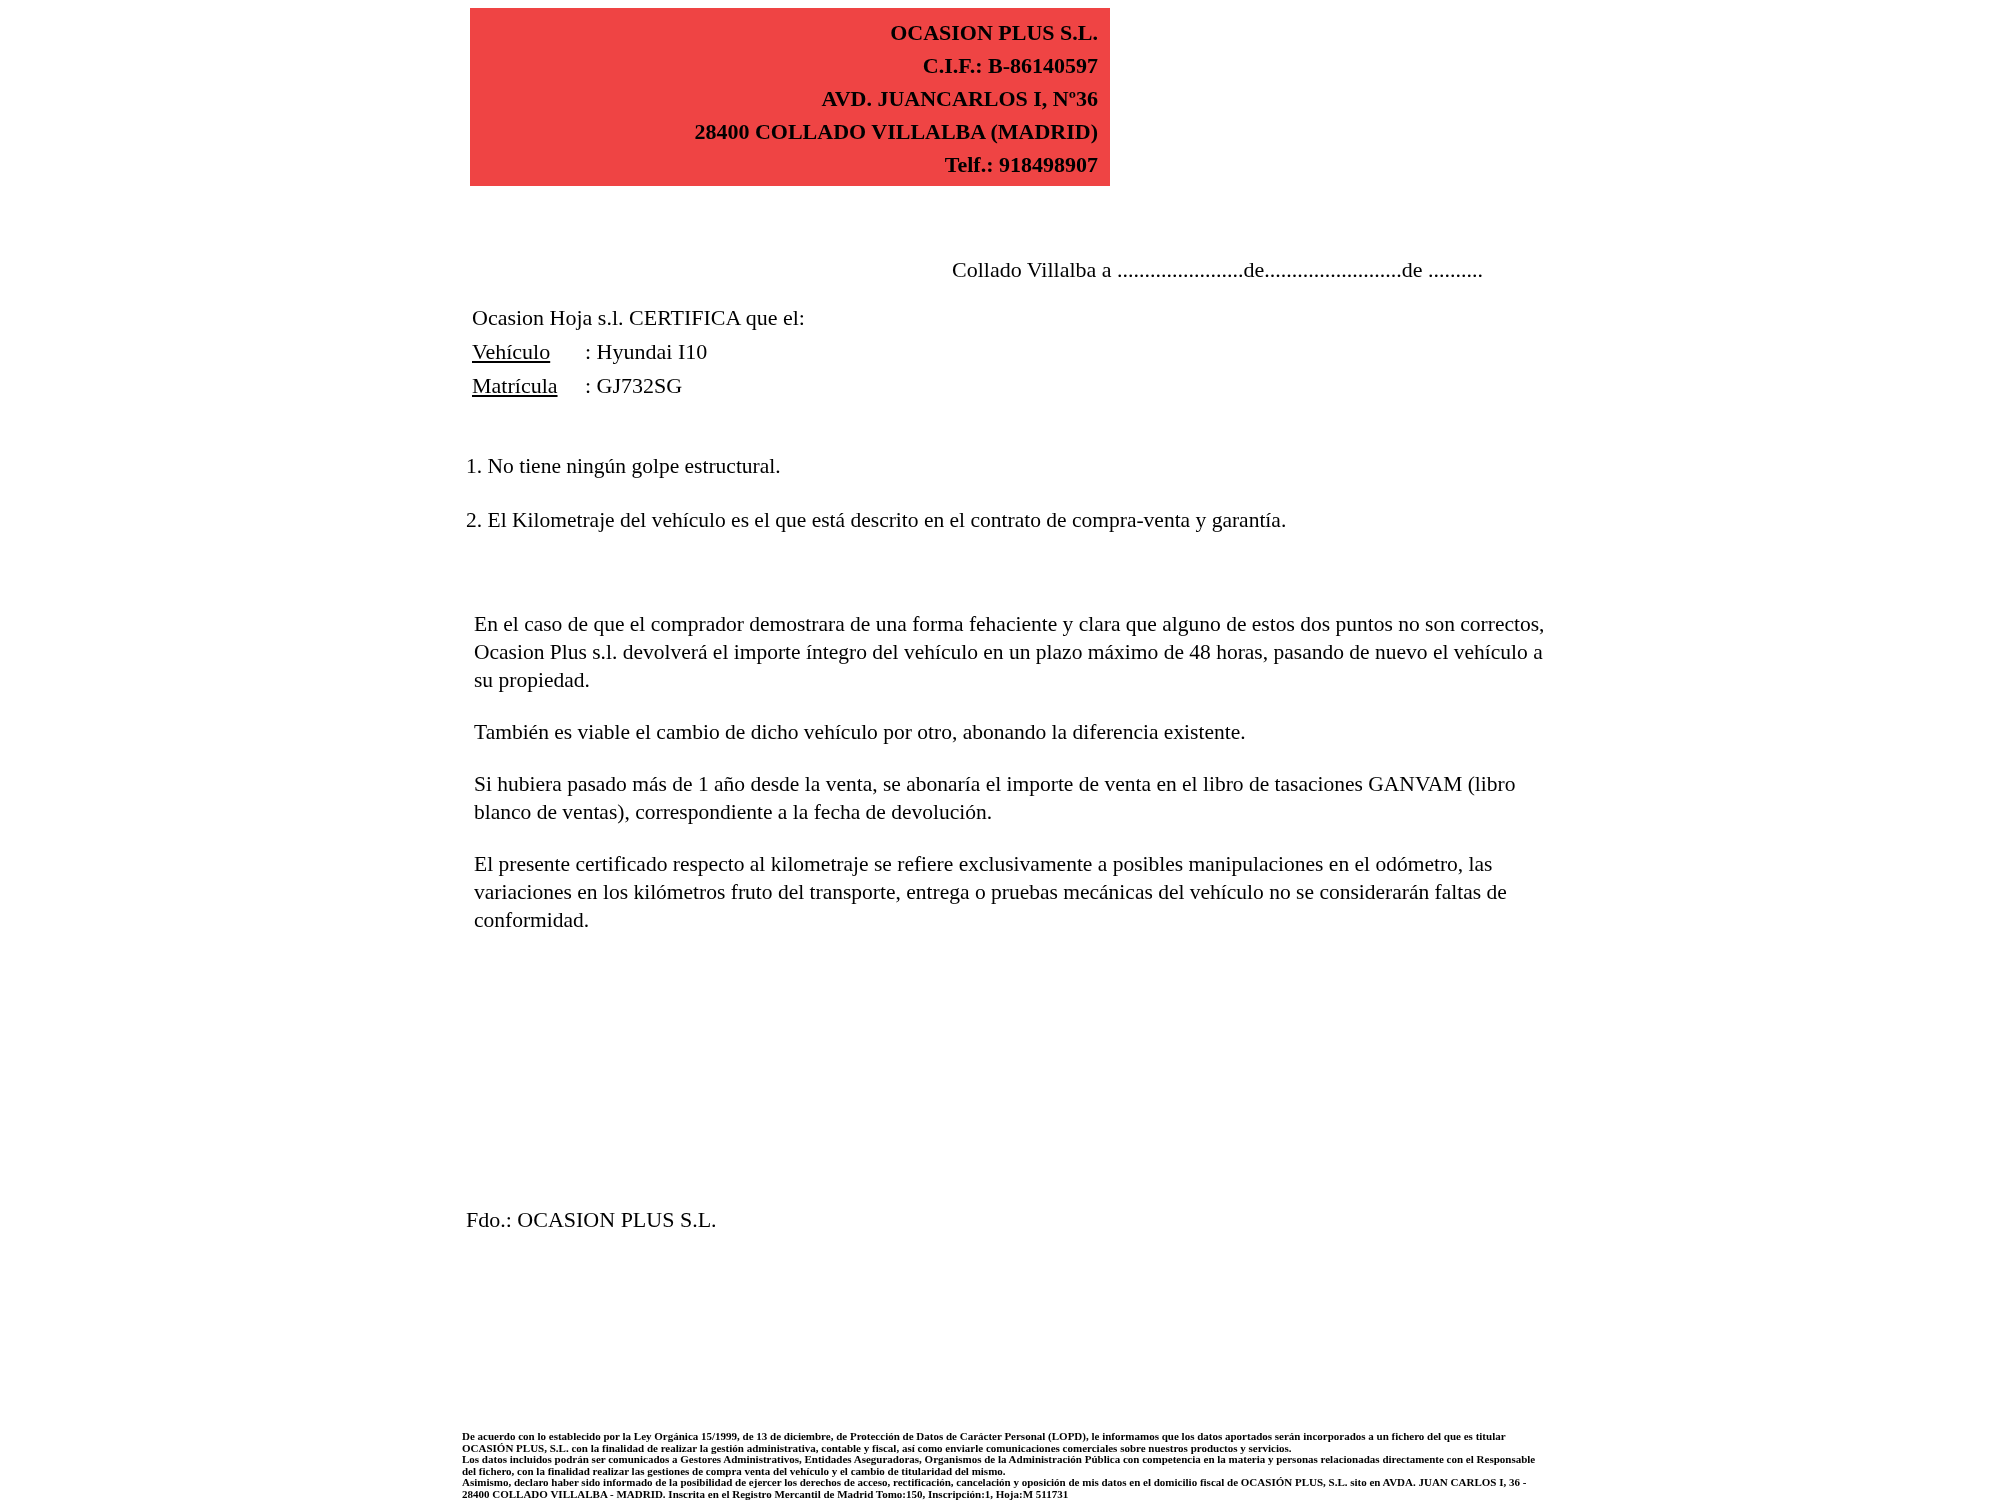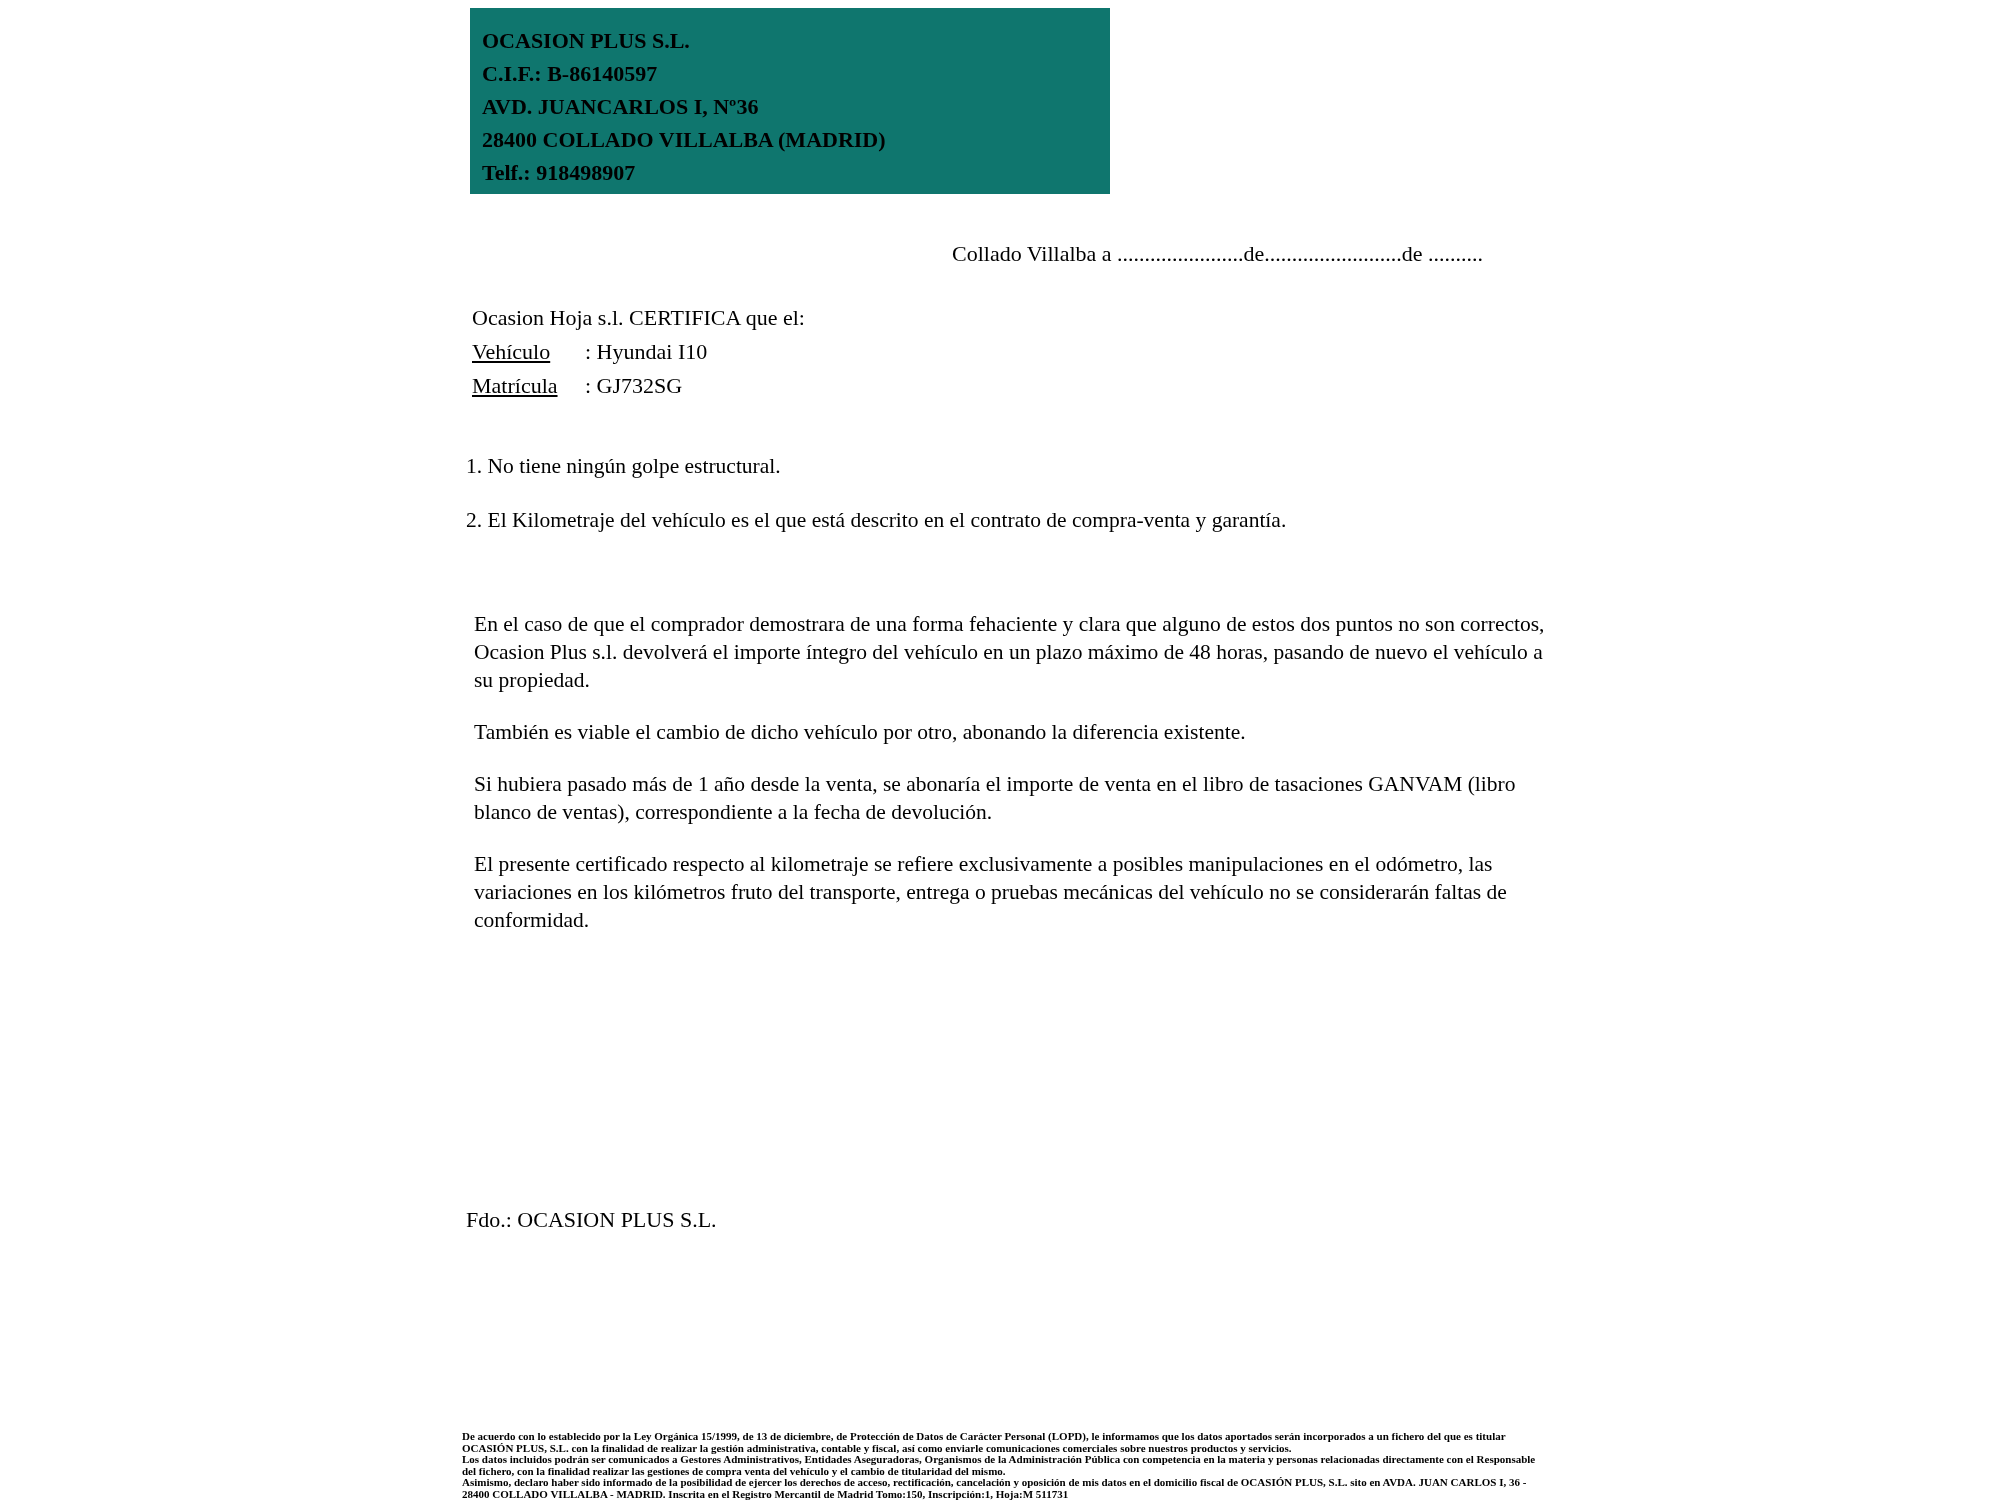--- a/index.html
+++ b/index.html
@@ -15,30 +15,31 @@
     width: 2000px;
     height: 1500px;
     background: #ffffff;
     overflow: hidden;
   }
   .header-box {
     position: absolute;
     left: 470px;
     top: 8px;
     width: 616px;
-    background: #0f766e;
-    padding: 16px 12px 5px 12px;
+    background: #ef4444;
+    padding: 8px 12px 5px 12px;
     font-weight: bold;
     font-size: 22px;
     line-height: 33px;
+    text-align: right;
   }
   .date-line {
     position: absolute;
     left: 952px;
-    top: 241px;
+    top: 257px;
     font-size: 22px;
     white-space: nowrap;
     text-align: center;
   }
   .certify {
     position: absolute;
     left: 472px;
     top: 301px;
     font-size: 22px;
     line-height: 34px;

